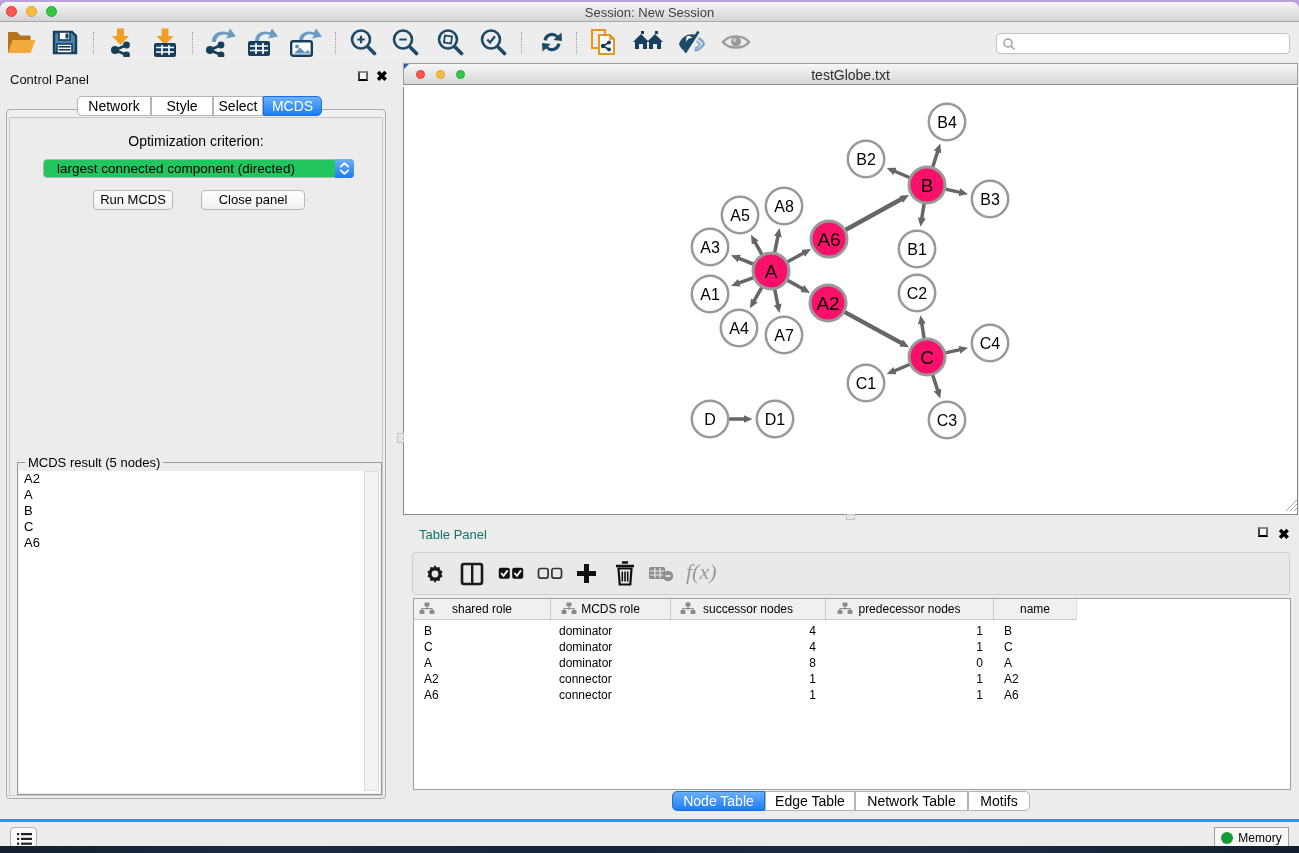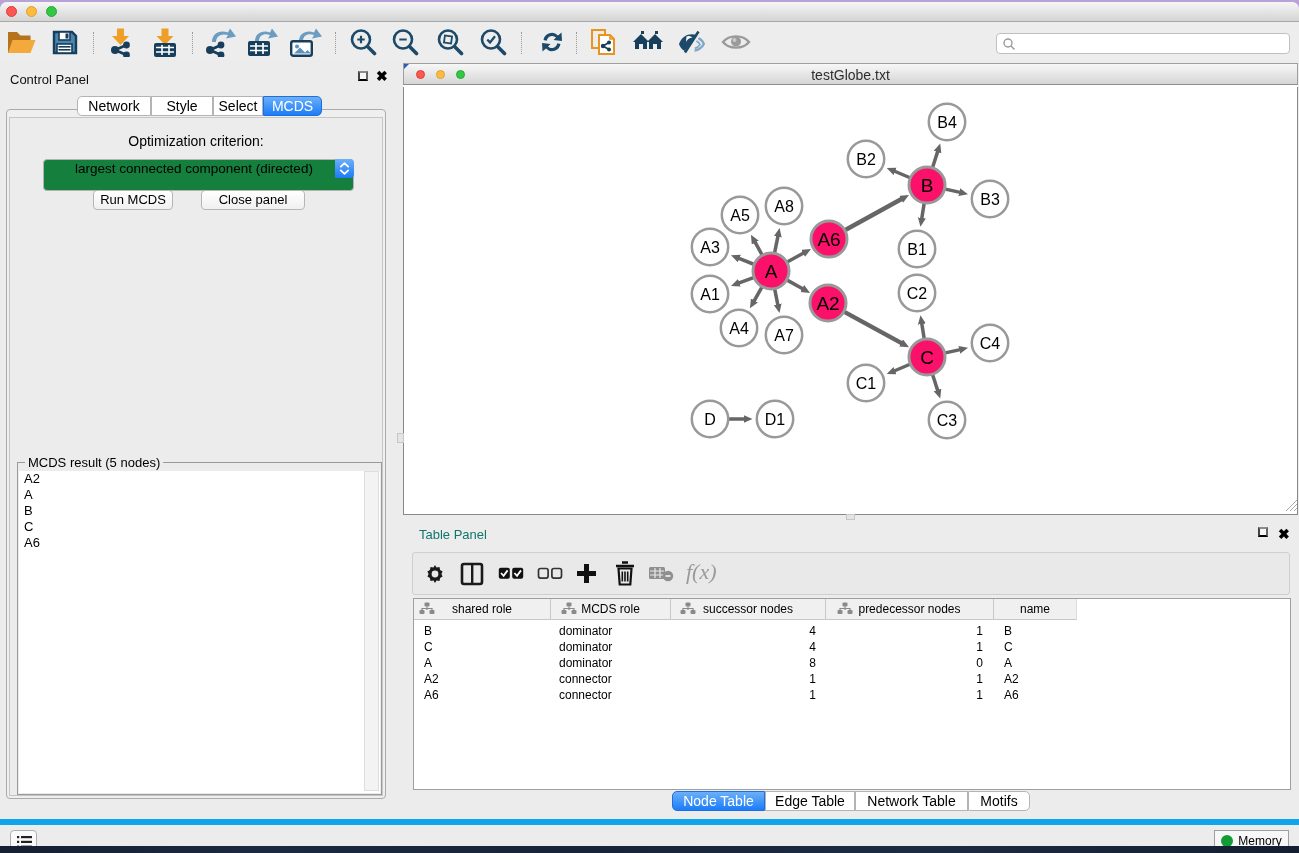--- a/index.html
+++ b/index.html
@@ -35,22 +35,22 @@
   border-top:2px solid #8c8c8c; border-left:2px solid #444; border-right:2px solid #666; border-bottom:2px solid #000; }
 #cp-tabs { position:absolute; left:77px; top:36px; height:20px; width:245px; }
 .seg { position:absolute; top:0; height:20px; background:#fff; border:1px solid #b4b4b4;
   font-size:14px; color:#000; text-align:center; line-height:19px; }
 .seg.sel { background:linear-gradient(#6cb0f8,#1b7cf8); color:#fff; border-color:#1b6fe0; }
 #cp-outer { position:absolute; left:6px; top:49px; width:380px; height:690px;
   border:1px solid #ababab; border-radius:4px; background:#efefef; }
 #cp-inner { position:absolute; left:9px; top:57px; width:374px; height:679px;
   border:1px solid #c6c6c6; background:#ececec; }
 #opt-label { position:absolute; left:0; top:73px; width:392px; text-align:center; font-size:14px; color:#000; }
-#dropdown { position:absolute; left:43px; top:99px; width:311px; height:32px; background:#15803d;
-  border:1px solid #b3b3b3; border-radius:4px; font-size:13.5px; line-height:18px; text-align:left; padding-left:31px; color:#000;}
+#dropdown { position:absolute; left:43px; top:99px; width:311px; height:19px; background:#22c55e;
+  border:1px solid #b3b3b3; border-radius:4px; font-size:13.5px; line-height:18px; text-align:left; padding-left:13px; color:#000;}
 #dd-btn { position:absolute; right:-1px; top:-1px; width:19px; height:19px; border-radius:0 4px 4px 0;
   background:linear-gradient(#6cb0f8,#1b7cf8); }
 .btn { position:absolute; height:20px; background:linear-gradient(#fff,#f0f0f0); border:1px solid #b6b6b6;
   border-radius:4px; font-size:13px; text-align:center; line-height:18px; color:#000; }
 #fieldset { position:absolute; left:17px; top:402px; width:365px; height:333px; border:1px solid #9a9a9a; }
 #legend { position:absolute; left:7px; top:-8px; background:#ececec; padding:0 3px; font-size:13px; }
 #mcds-list { position:absolute; left:1px; top:8px; width:361px; height:322px; background:#fff; font-size:13px; }
 #mcds-list div { padding-left:5px; height:16px; line-height:16px; }
 #mcds-list #mcds-sb { position:absolute; left:345px; top:0px; width:15px; height:320px; background:#f3f3f3; border:1px solid #ddd;}
 
@@ -73,36 +73,37 @@
 #tp-table { position:absolute; left:10px; top:77px; width:878px; height:192px; background:#fff;
   border:1px solid #9f9f9f; }
 .th { position:absolute; top:0; height:21px; line-height:20px; background:#f0f0f0; border-right:1px solid #c8c8c8;
   border-bottom:1px solid #c8c8c8; font-size:12px; text-align:center; line-height:20px; color:#000;}
 .td { position:absolute; height:16px; font-size:12px; line-height:16px; color:#000; }
 .colico { position:absolute; top:3px; }
 
 #tp-tabs { position:absolute; left:269px; top:270px; height:20px; }
 
 #statusbar { position:absolute; left:0; top:817px; width:1299px; height:29px; background:#ececec;
-  border-top:6px solid #0ea5e9; }
+  border-top:3px solid #0ea5e9; }
 #sb-left { position:absolute; left:10px; top:5px; width:27px; height:21px; background:#fafafa;
   border:1px solid #b0b0b0; border-radius:4px; }
 #sb-mem { position:absolute; left:1214px; top:5px; width:75px; height:23px; background:#f7f7f7;
   border:1px solid #9f9f9f; font-size:12px; line-height:21px; text-align:center; color:#000;}
 #sb-mem .dot { display:inline-block; width:12px; height:12px; border-radius:50%; background:#149b35;
   margin-right:5px; vertical-align:-2px;}
 </style>
 </head>
 <body>
 <div id="desktop">
  <div id="app">
   <div id="titlebar">
     <div class="tl t1"></div>
         <div class="tl t2"></div>
         <div class="tl t3"></div>
+    <div id="titletext">Session: New Session</div>
   </div>
   <div id="toolbar">
 
     <svg class="ticon" style="left:6px" width="30" height="28" viewBox="0 0 30 28">
       <path d="M2 4 h9 l3.5 3.5 h10 v4.5 h-22.5 z" fill="#b5741c"></path>
       <path d="M2 25 L2 6 h8.5 l3.5 3.5 h10.5 l-5.5 15.5 z" fill="#b5741c"></path>
       <path d="M6.5 12 h23 l-5 13 h-22.5 z" fill="#f3a93c"></path>
     </svg>
 
     <svg class="ticon" style="left:51px" width="28" height="28" viewBox="0 0 28 28">

